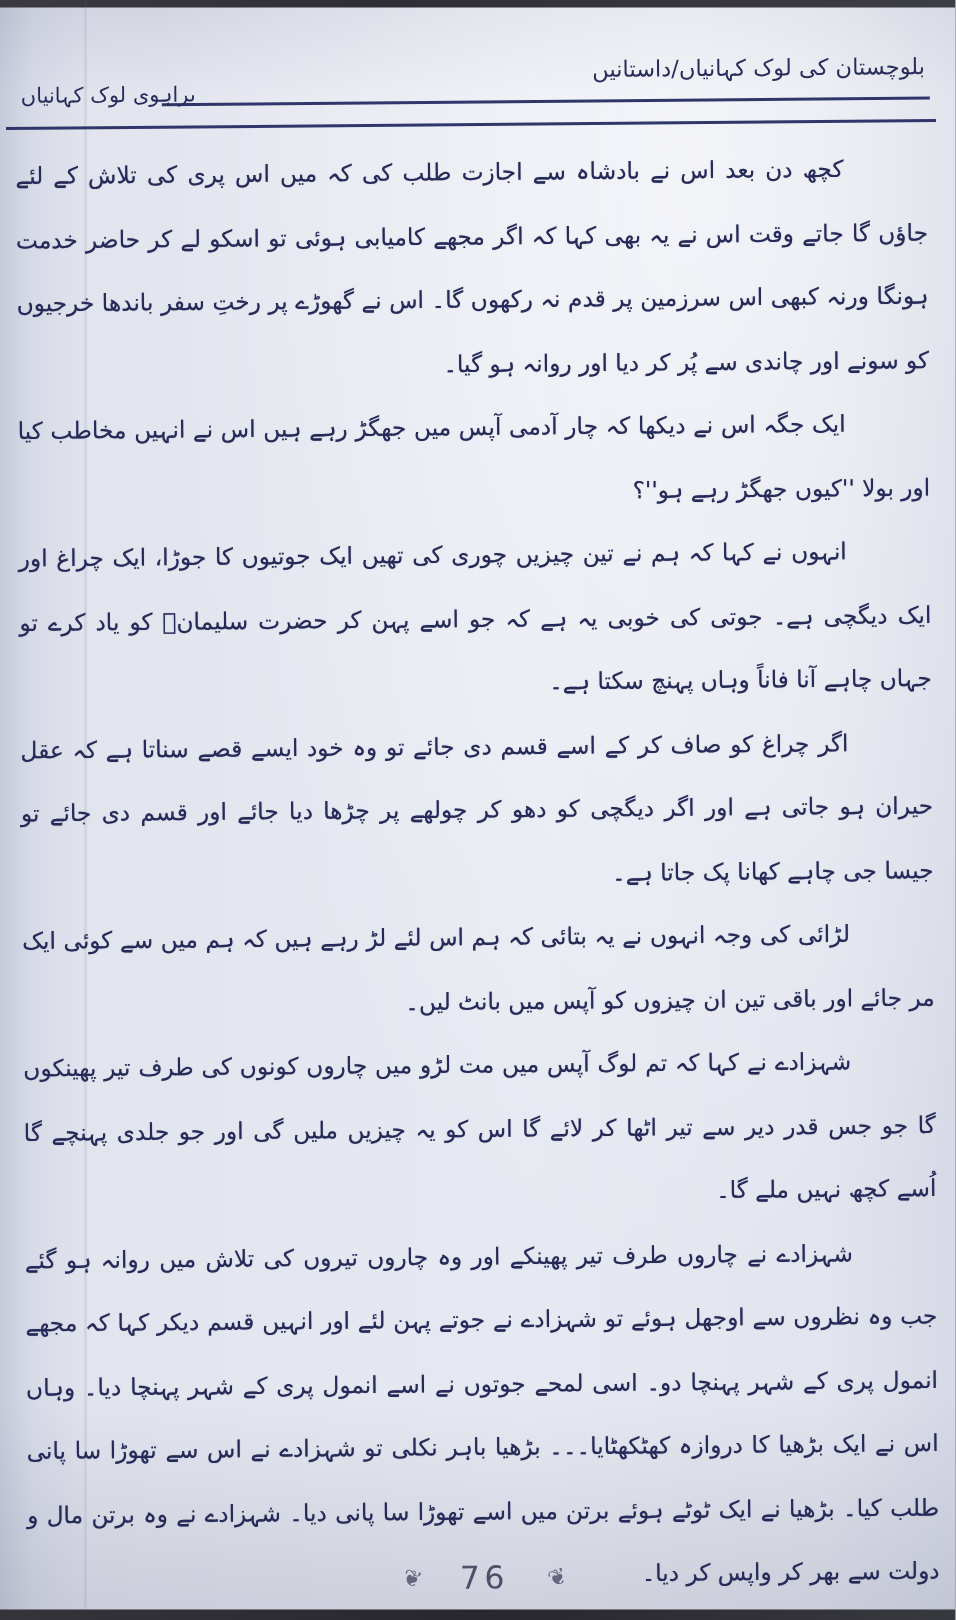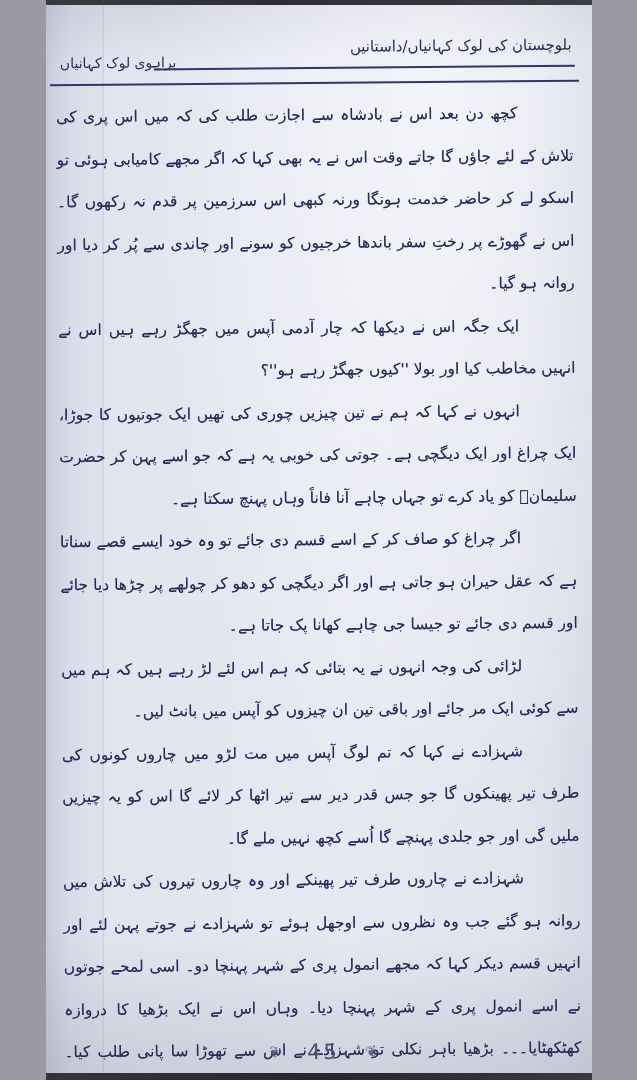--- a/index.html
+++ b/index.html
@@ -1,18 +1,18 @@
 <!DOCTYPE html>
 <html lang="ur"><head>
 <meta charset="utf-8">
 <style>
   html,body{margin:0;padding:0;background:#9a9aa6;}
   .page{
     position:relative;
-    width:546px;height:1080px;
+    width:637px;height:1080px;
     margin:0 auto;
     overflow:hidden;
     font-family:"DejaVu Sans",sans-serif;
     background:
       radial-gradient(ellipse at 72% 10%, rgba(255,255,255,0.55), rgba(255,255,255,0) 55%),
       linear-gradient(180deg, rgba(130,134,158,0.18) 0%, rgba(255,255,255,0) 6%, rgba(255,255,255,0) 86%, rgba(104,108,132,0.20) 100%),
       linear-gradient(90deg, #c7cada 0px, #d8dbe7 22px, #e2e4ee 62px, #e7e9f2 55%, #e2e4ee 86%, #d7dae6 100%);
   }
   .edge-top{position:absolute;top:0;left:0;right:0;height:5px;background:linear-gradient(90deg,#3a3a40,#2e2e34 40%,#3d3d44);}
   .edge-bottom{position:absolute;bottom:0;left:0;right:0;height:7px;background:linear-gradient(90deg,#34343a,#27272d 50%,#38383f);}
@@ -67,20 +67,20 @@
       <p>ایک جگہ اس نے دیکھا کہ چار آدمی آپس میں جھگڑ رہے ہیں اس نے انہیں مخاطب کیا اور بولا ''کیوں جھگڑ رہے ہو''؟</p>
       <p>انہوں نے کہا کہ ہم نے تین چیزیں چوری کی تھیں ایک جوتیوں کا جوڑا، ایک چراغ اور ایک دیگچی ہے۔ جوتی کی خوبی یہ ہے کہ جو اسے پہن کر حضرت سلیمانؑ کو یاد کرے تو جہاں چاہے آنا فاناً وہاں پہنچ سکتا ہے۔</p>
       <p>اگر چراغ کو صاف کر کے اسے قسم دی جائے تو وہ خود ایسے قصے سناتا ہے کہ عقل حیران ہو جاتی ہے اور اگر دیگچی کو دھو کر چولھے پر چڑھا دیا جائے اور قسم دی جائے تو جیسا جی چاہے کھانا پک جاتا ہے۔</p>
       <p>لڑائی کی وجہ انہوں نے یہ بتائی کہ ہم اس لئے لڑ رہے ہیں کہ ہم میں سے کوئی ایک مر جائے اور باقی تین ان چیزوں کو آپس میں بانٹ لیں۔</p>
       <p>شہزادے نے کہا کہ تم لوگ آپس میں مت لڑو میں چاروں کونوں کی طرف تیر پھینکوں گا جو جس قدر دیر سے تیر اٹھا کر لائے گا اس کو یہ چیزیں ملیں گی اور جو جلدی پہنچے گا اُسے کچھ نہیں ملے گا۔</p>
       <p>شہزادے نے چاروں طرف تیر پھینکے اور وہ چاروں تیروں کی تلاش میں روانہ ہو گئے جب وہ نظروں سے اوجھل ہوئے تو شہزادے نے جوتے پہن لئے اور انہیں قسم دیکر کہا کہ مجھے انمول پری کے شہر پہنچا دو۔ اسی لمحے جوتوں نے اسے انمول پری کے شہر پہنچا دیا۔ وہاں اس نے ایک بڑھیا کا دروازہ کھٹکھٹایا۔۔۔ بڑھیا باہر نکلی تو شہزادے نے اس سے تھوڑا سا پانی طلب کیا۔ بڑھیا نے ایک ٹوٹے ہوئے برتن میں اسے تھوڑا سا پانی دیا۔ شہزادے نے وہ برتن مال و دولت سے بھر کر واپس کر دیا۔</p>
     </main>
 
     <footer class="footer">
       <span class="orn orn-l">❦</span>
-      <span class="pagenum">45</span>
+      <span class="pagenum">76</span>
       <span class="orn orn-r">❦</span>
     </footer>
 
   </div>
 
   <div class="edge-bottom"></div>
 </div>
 
 </body></html>

